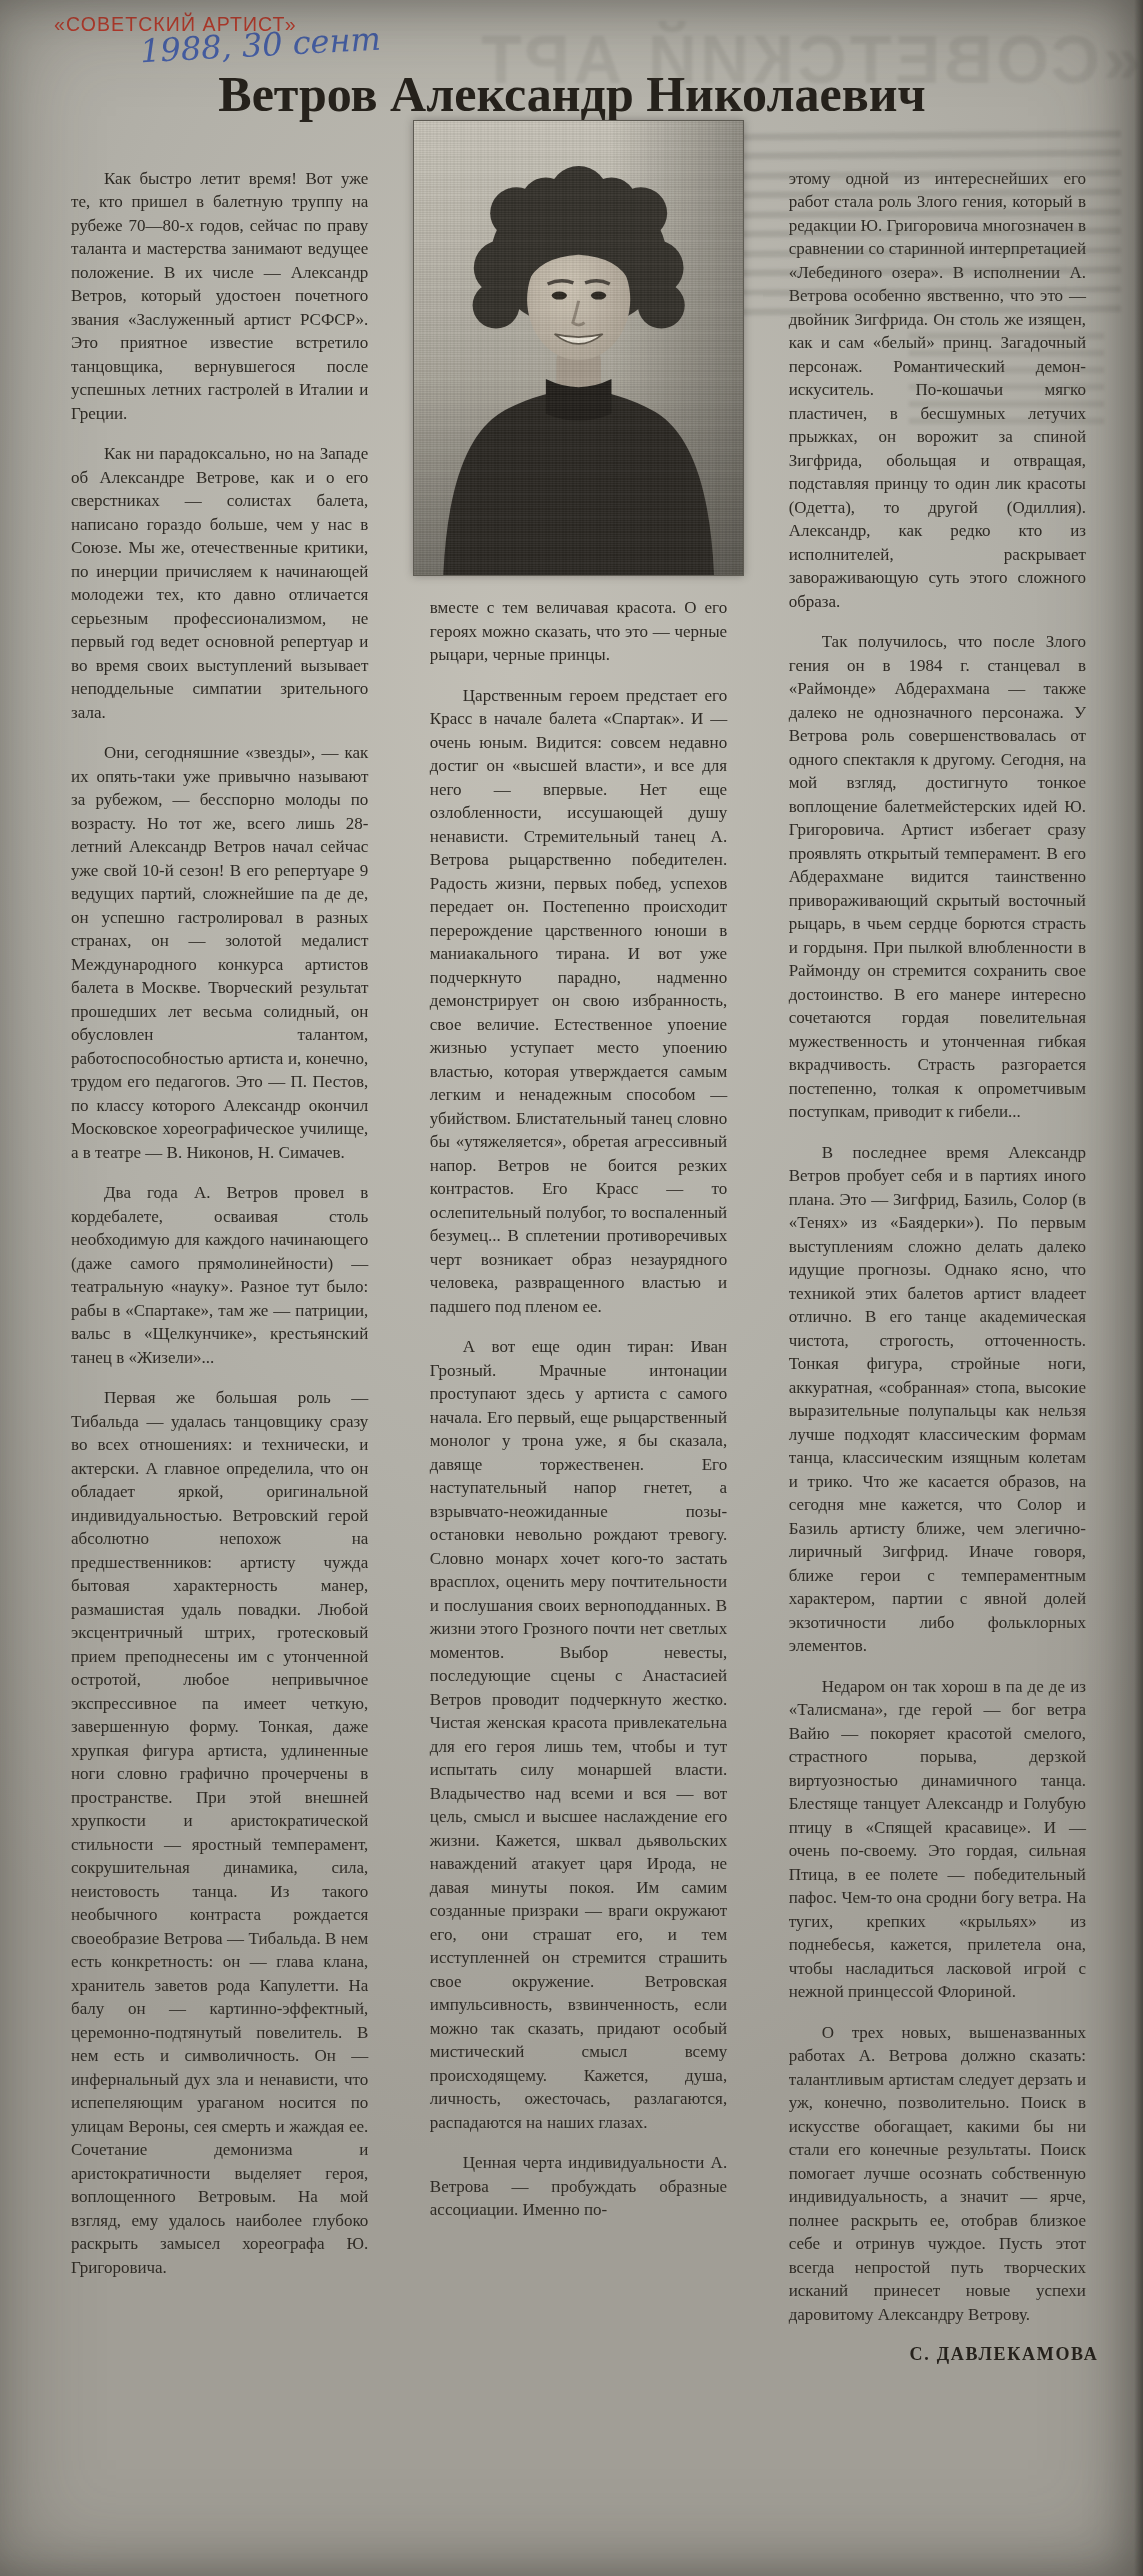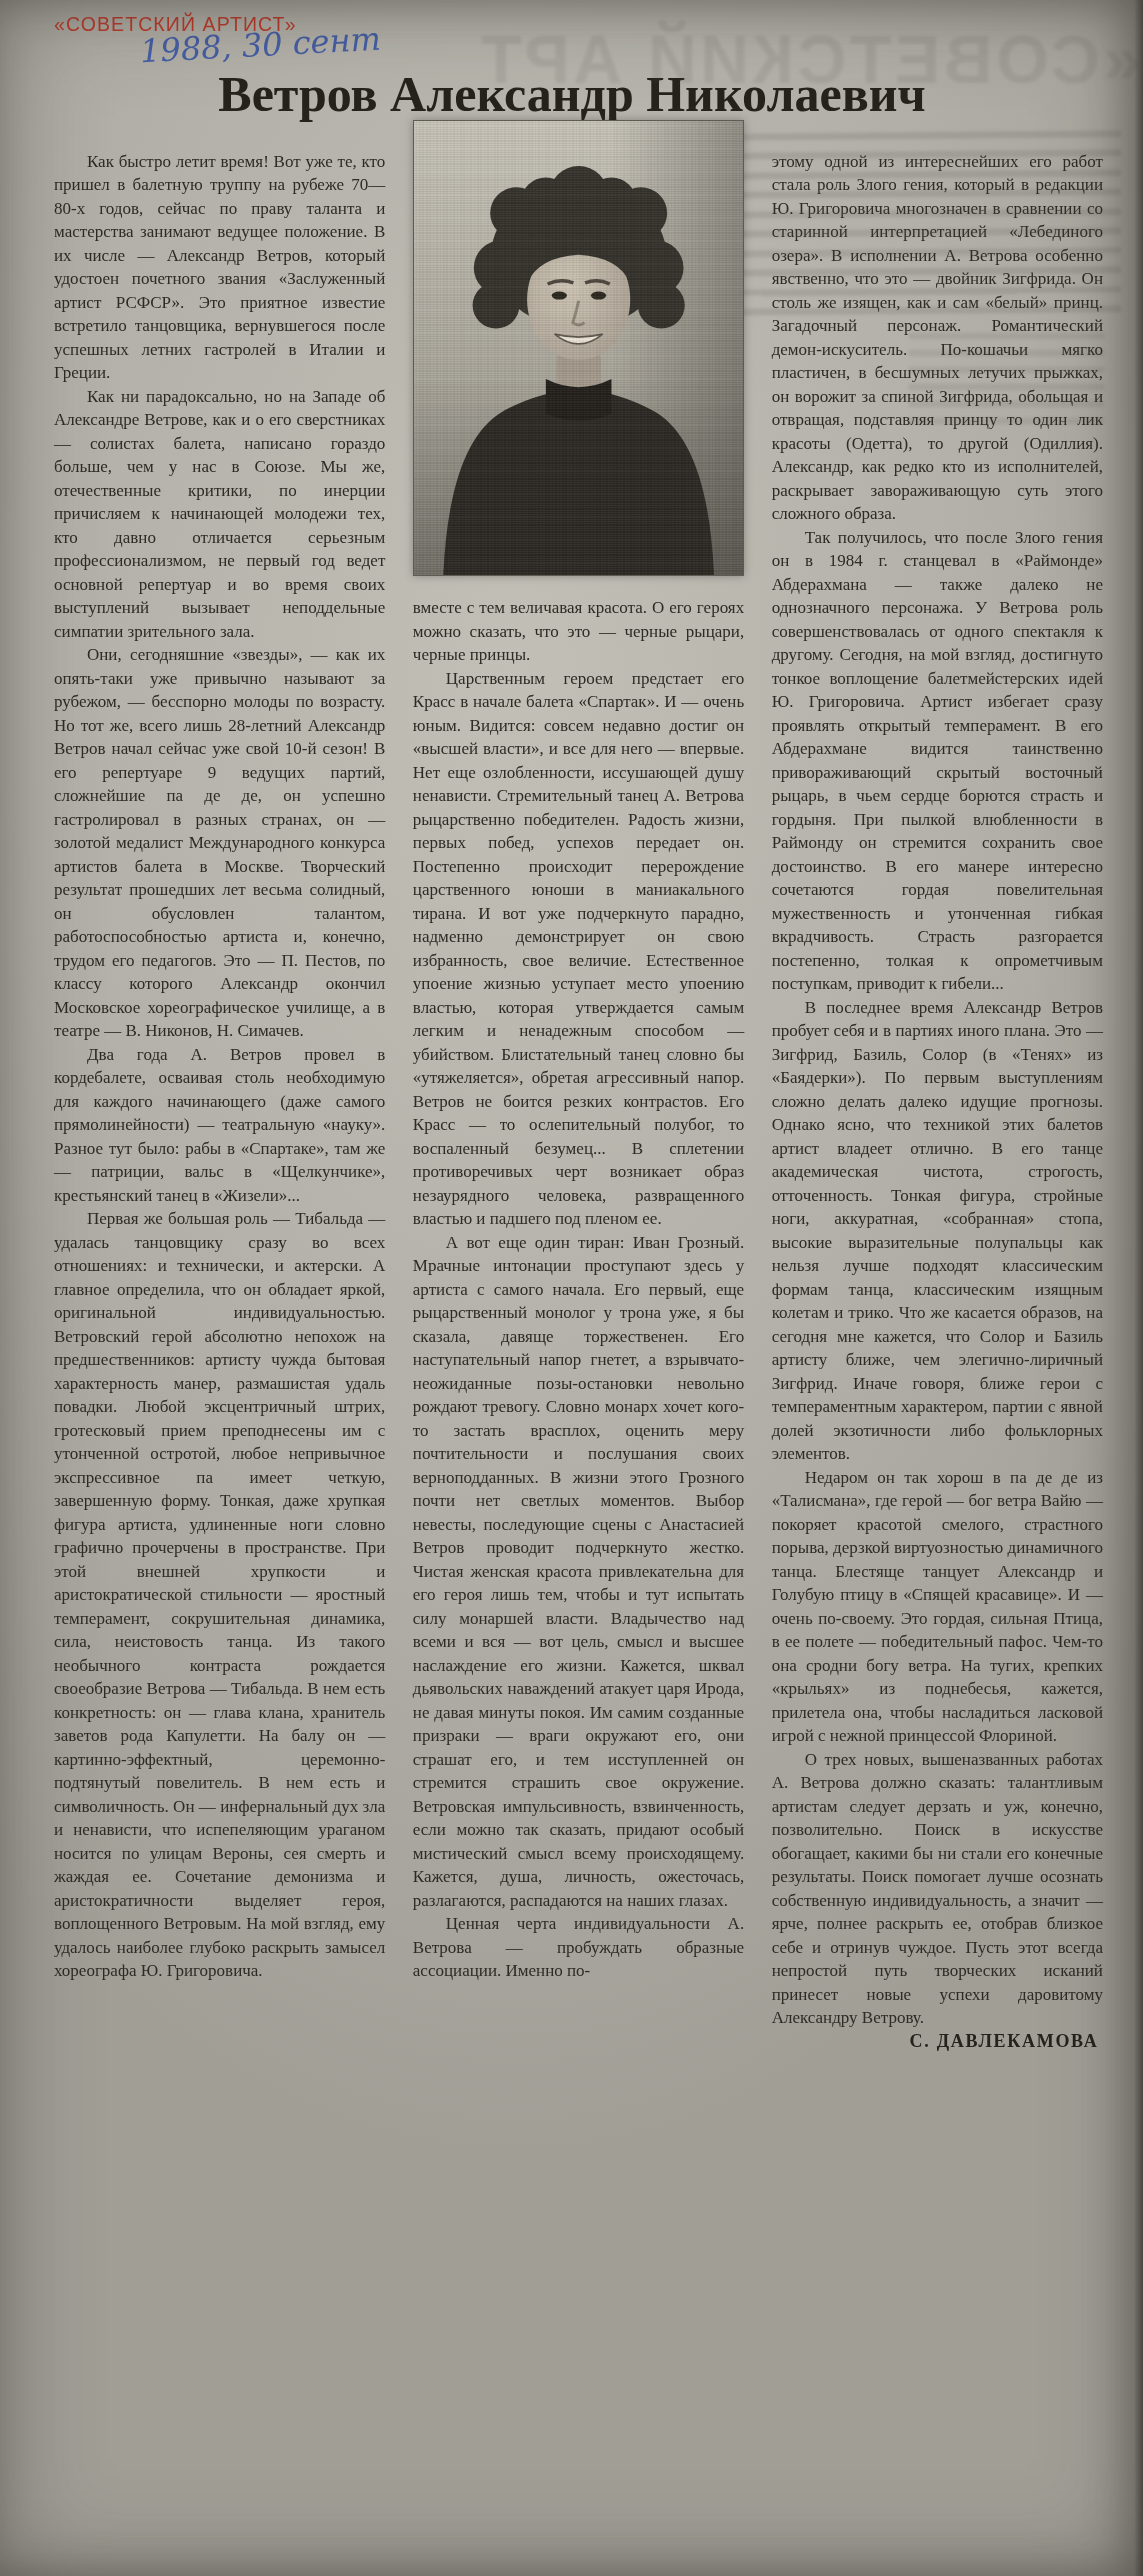--- a/index.html
+++ b/index.html
@@ -63,21 +63,21 @@
     border-top:3.4px solid #211e19;border-bottom:3.4px solid #211e19;opacity:.92;
   }
   
   .title{
     margin:15px 46px 0;text-align:center;
     font-size:50px;font-weight:bold;line-height:1.02;color:#26221c;
   }
   
   .columns{display:flex;gap:27.5px;padding:30px 41px 0 54px;}
   .col{flex:1;font-size:17px;line-height:23.5px;text-align:justify;hyphens:auto;color:#2e2a24;}
-  .para{margin:0;text-indent:33px;}
+  .para{margin:17px;text-indent:33px;}
   .para.cont{text-indent:0;}
   .signature{
     padding-right:4.6px;
     text-align:right;font-weight:bold;font-size:18px;letter-spacing:1.7px;color:#26221c;
   }
   
   .photo{
     position:relative;margin:-30px 0 20.6px;height:454px;
     background:#9a978e;border:1.1px solid #5e5b53;overflow:hidden;
     box-shadow:0 0 8px rgba(40,38,33,.35);

